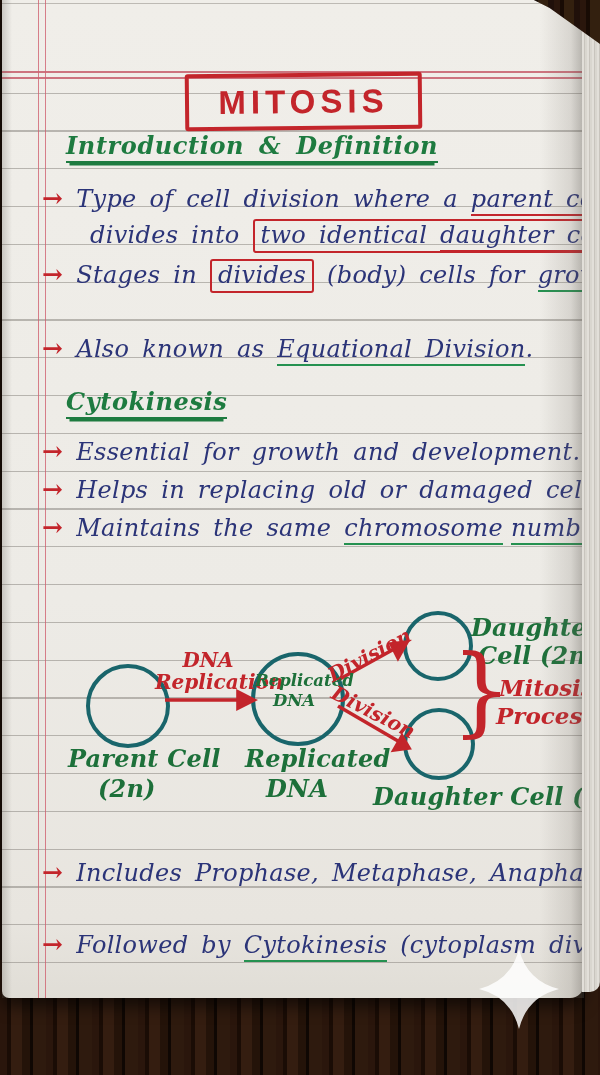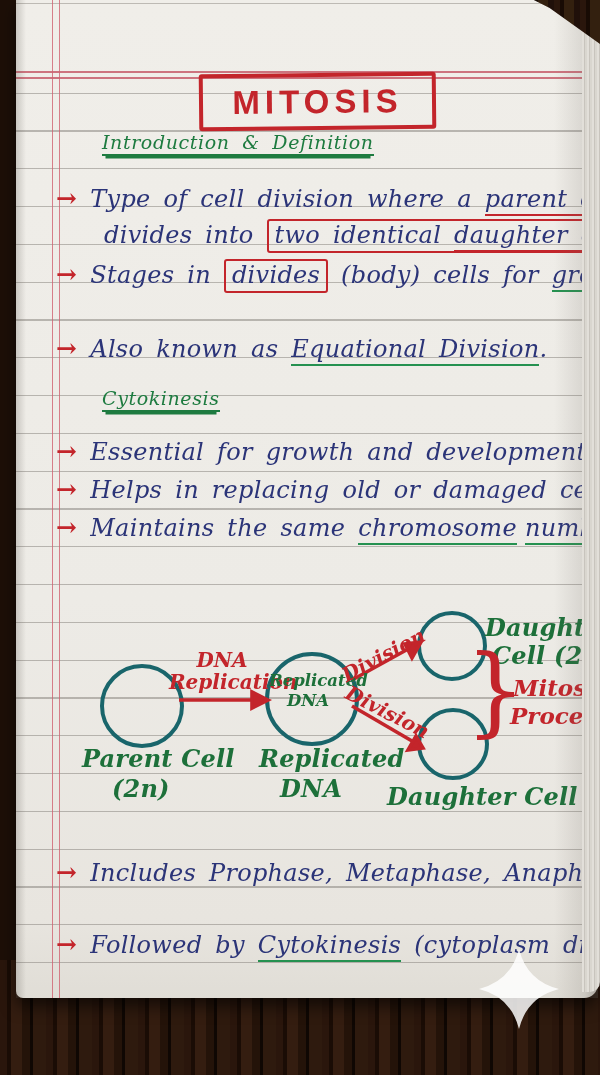--- a/index.html
+++ b/index.html
@@ -18,21 +18,21 @@
   }
   .wood-wedge{
     position:absolute;right:0;top:0;width:72px;height:44px;z-index:6;
     background:
       repeating-linear-gradient(90deg,
         #2a160c 0 6px, #180b04 6px 10px, #33200f 10px 20px, #20100a 20px 26px);
     clip-path:polygon(8% 0, 100% 0, 100% 100%, 30% 18%);
   }
   
   .paper{
-    position:absolute;left:16px;top:0;width:582px;height:998px;
+    position:absolute;left:2px;top:0;width:582px;height:998px;
     background:linear-gradient(180deg,#f0eee9 0%,#edebe6 60%,#e8e5df 92%,#e0ddd6 100%);
     border-bottom-left-radius:7px;border-bottom-right-radius:14px;
     box-shadow:0 8px 16px rgba(0,0,0,.6);
   }
   .page-edge-strip{
     position:absolute;left:582px;top:0;width:18px;height:992px;z-index:5;
     background:repeating-linear-gradient(90deg,#e2dfd9 0 2px,#c8c4bd 2px 3px,#d9d6cf 3px 5px);
     border-bottom-right-radius:10px;
   }
   .fold-shadow{
@@ -49,22 +49,22 @@
       rgba(0,0,0,0) 0 36.5px, rgba(138,134,128,.55) 36.5px 37.8px);
   }
   .topline{position:absolute;left:0;top:3px;width:582px;height:1px;background:rgba(138,134,128,.5);z-index:1;}
   .redline{position:absolute;left:0;width:582px;height:1.6px;background:rgba(196,84,99,.8);z-index:1;}
   .vmargin{position:absolute;top:0;width:1.4px;height:998px;background:rgba(208,98,112,.8);z-index:1;}
   
   .ink-b{color:#2b3478;}
   .hand{font-style:italic;letter-spacing:.3px;word-spacing:5px;font-size:24px;line-height:31px;white-space:nowrap;}
   .abs{position:absolute;z-index:3;}
   .heading{
-    font-style:italic;font-weight:normal;font-size:19px;letter-spacing:.6px;word-spacing:6px;
-    color:#1e7b40;white-space:nowrap;margin-left:22px;
+    font-style:italic;font-weight:bold;font-size:24px;letter-spacing:.6px;word-spacing:6px;
+    color:#1e7b40;white-space:nowrap;
   }
   .u2g{border-bottom:2.5px solid #1e7b40;box-shadow:0 6px 0 -3.5px #1e7b40;padding-bottom:1px;}
   .ug{border-bottom:2.5px solid #259150;padding-bottom:1px;}
   .ur{border-bottom:2.5px solid #c3252b;padding-bottom:1px;}
   .boxr{border:2.5px solid #c3252b;border-radius:3px;padding:0 6px 2px;}
   .arrow-glyph{color:#c3252b;font-weight:bold;font-style:normal;margin-right:13px;font-size:25px;}
   .gapL{margin-left:8px;}
   
   .title-box{
     position:absolute;left:183px;top:73px;width:229px;height:49px;z-index:3;

